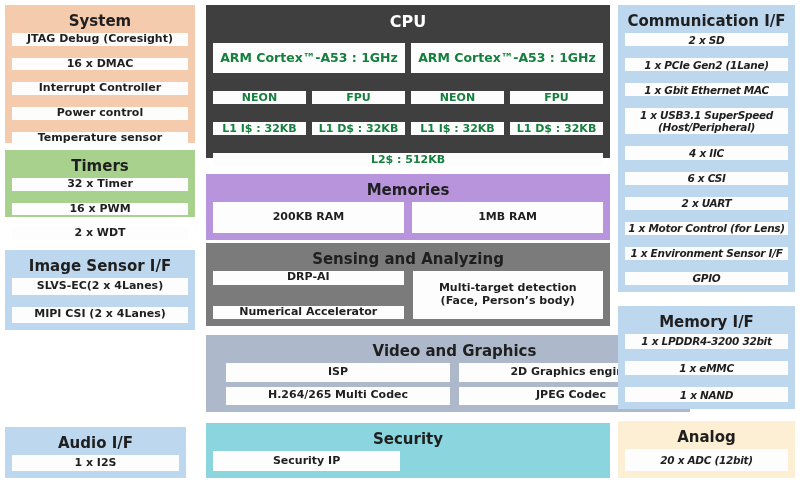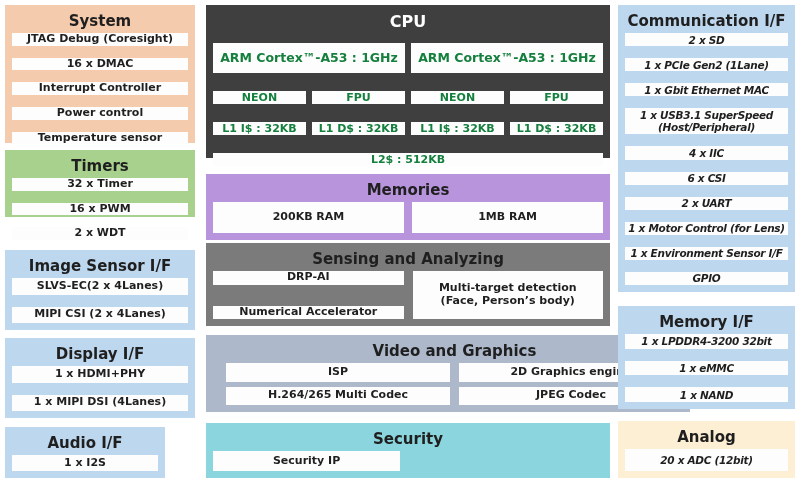--- a/index.html
+++ b/index.html
@@ -15,21 +15,21 @@
     background:#fdfdfd; display:flex; align-items:center; justify-content:center;
     text-align:center; font-size:11px; flex:1; white-space:nowrap; line-height:1.15;
   }
   .wrap { white-space:normal; }
 
   
   #system        { left:5px;  top:5px;   width:190px; height:138px; }
   #timers        { left:5px;  top:150px; width:190px; height:67px;  }
   #image-sensor  { left:5px;  top:250px; width:190px; height:80px;  }
   #display-if    { left:5px;  top:338px; width:190px; height:80px;  }
-  #audio-if      { left:5px;  top:427px; width:160px; height:51px;  }
+  #audio-if      { left:5px;  top:427px; width:181px; height:51px;  }
 
   
   #cpu           { left:206px; top:5px;   width:404px; height:153px; }
   #memories      { left:206px; top:174px; width:404px; height:66px;  }
   #sensing       { left:206px; top:243px; width:404px; height:83px;  }
   #video         { left:206px; top:335px; width:484px; height:77px;padding-left:20px;  }
   #security      { left:206px; top:423px; width:404px; height:55px;  }
 
   
   #communication { left:618px; top:5px;   width:177px; height:287px; }
@@ -89,27 +89,20 @@
   </div>
 
   <div class="block" id="image-sensor" style="background:#BDD7EE">
     <div class="block-title">Image Sensor I/F</div>
     <div class="items">
       <div class="item">SLVS-EC(2 x 4Lanes)</div>
       <div class="item">MIPI CSI (2 x 4Lanes)</div>
     </div>
   </div>
 
-  <div class="block" id="display-if" style="background:#BDD7EE">
-    <div class="block-title">Display I/F</div>
-    <div class="items">
-      <div class="item">1 x HDMI+PHY</div>
-      <div class="item">1 x MIPI DSI (4Lanes)</div>
-    </div>
-  </div>
 
   <div class="block" id="audio-if" style="background:#BDD7EE">
     <div class="block-title">Audio I/F</div>
     <div class="items">
       <div class="item">1 x I2S</div>
     </div>
   </div>
 
   <div class="block" id="cpu" style="background:#3F3F3F">
     <div class="block-title">CPU</div>

